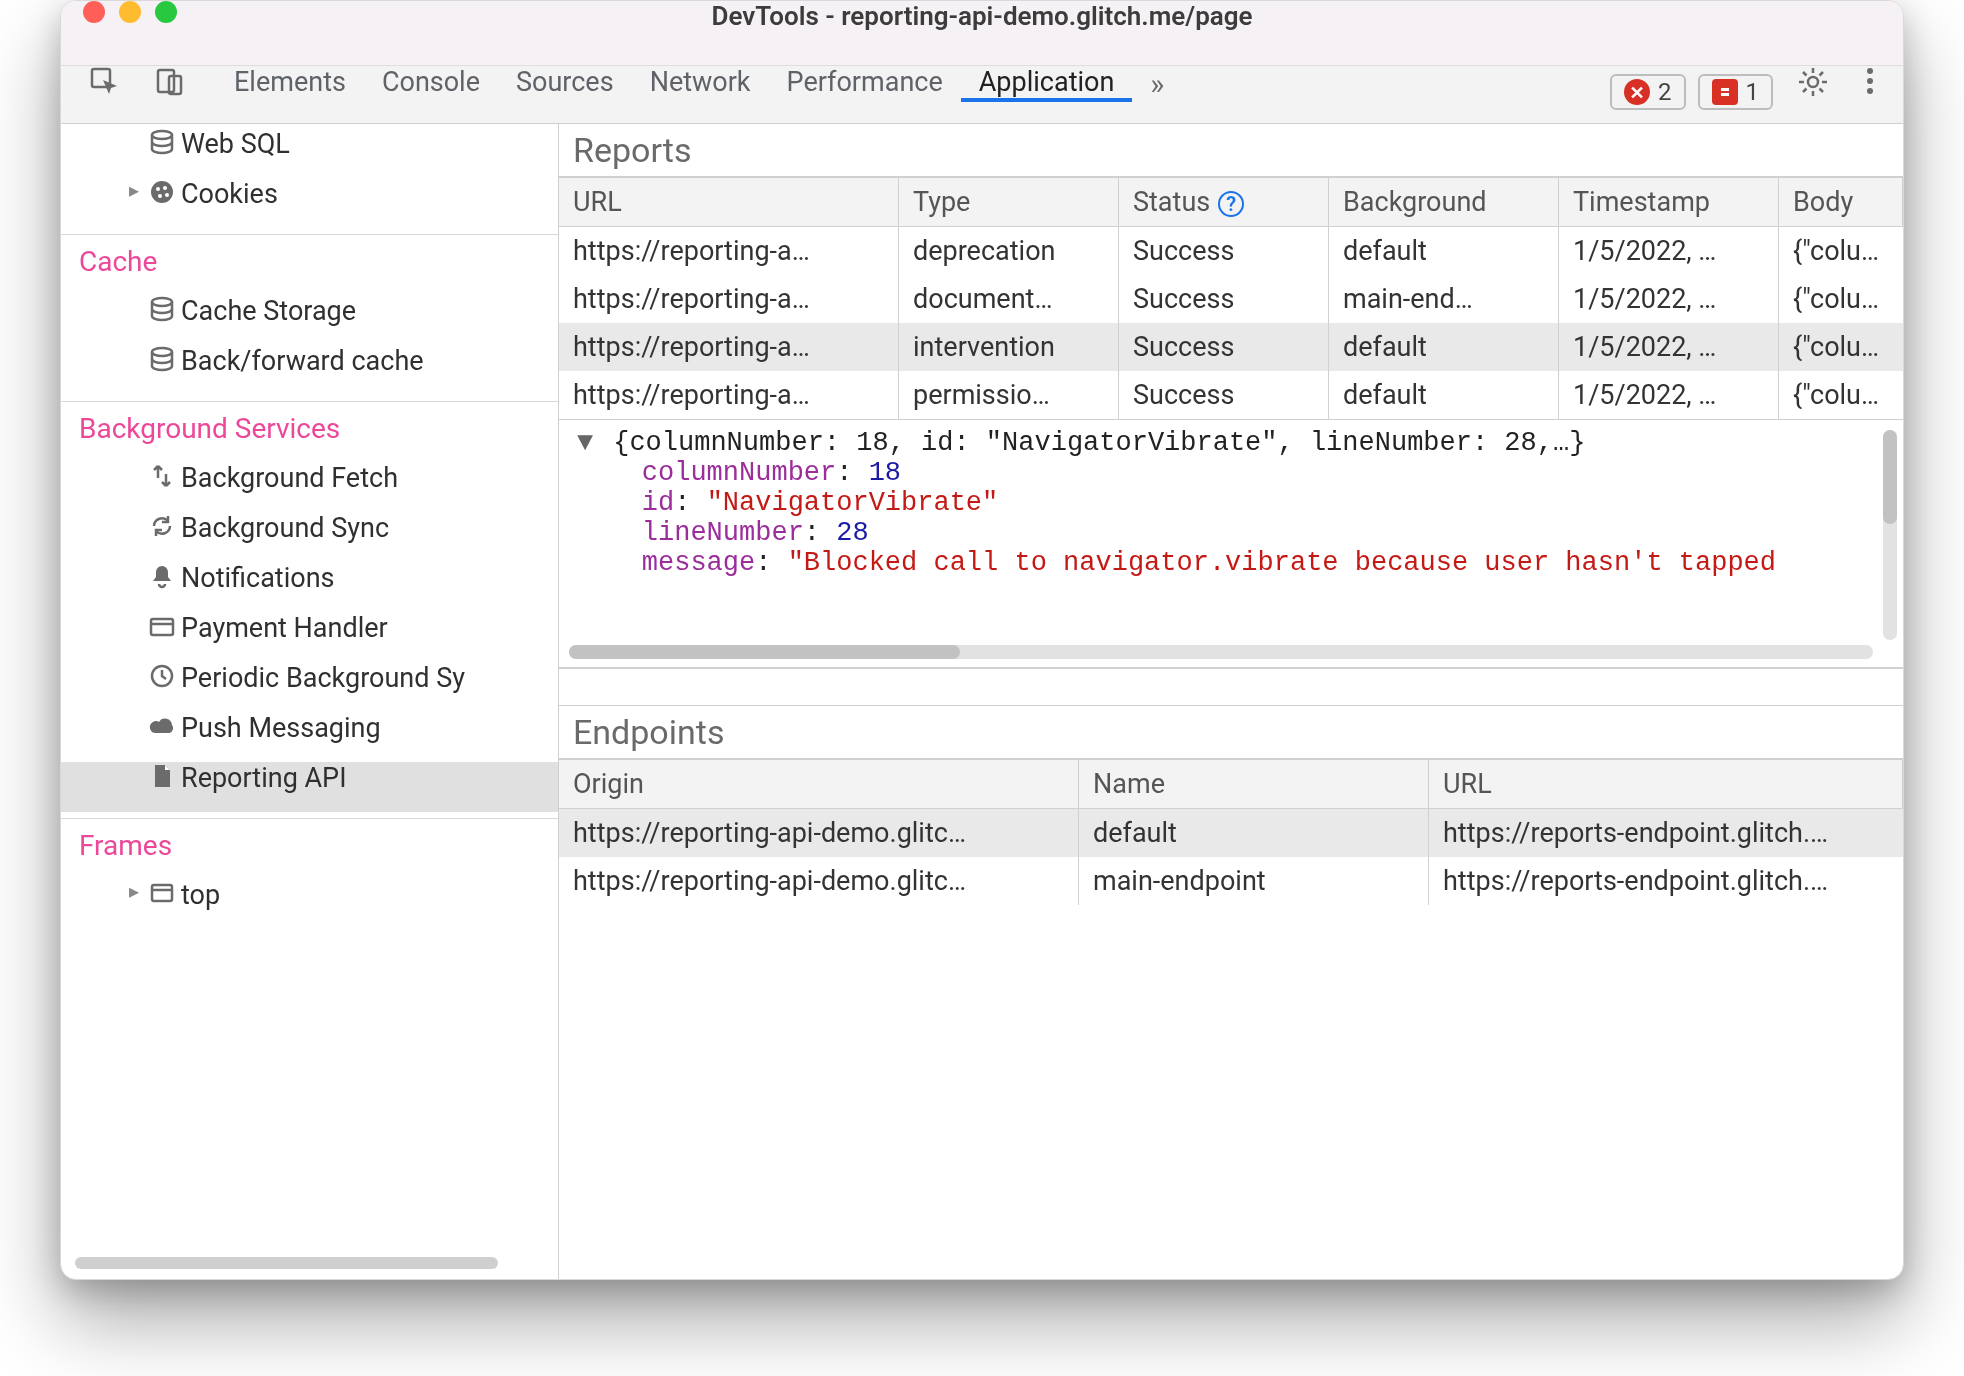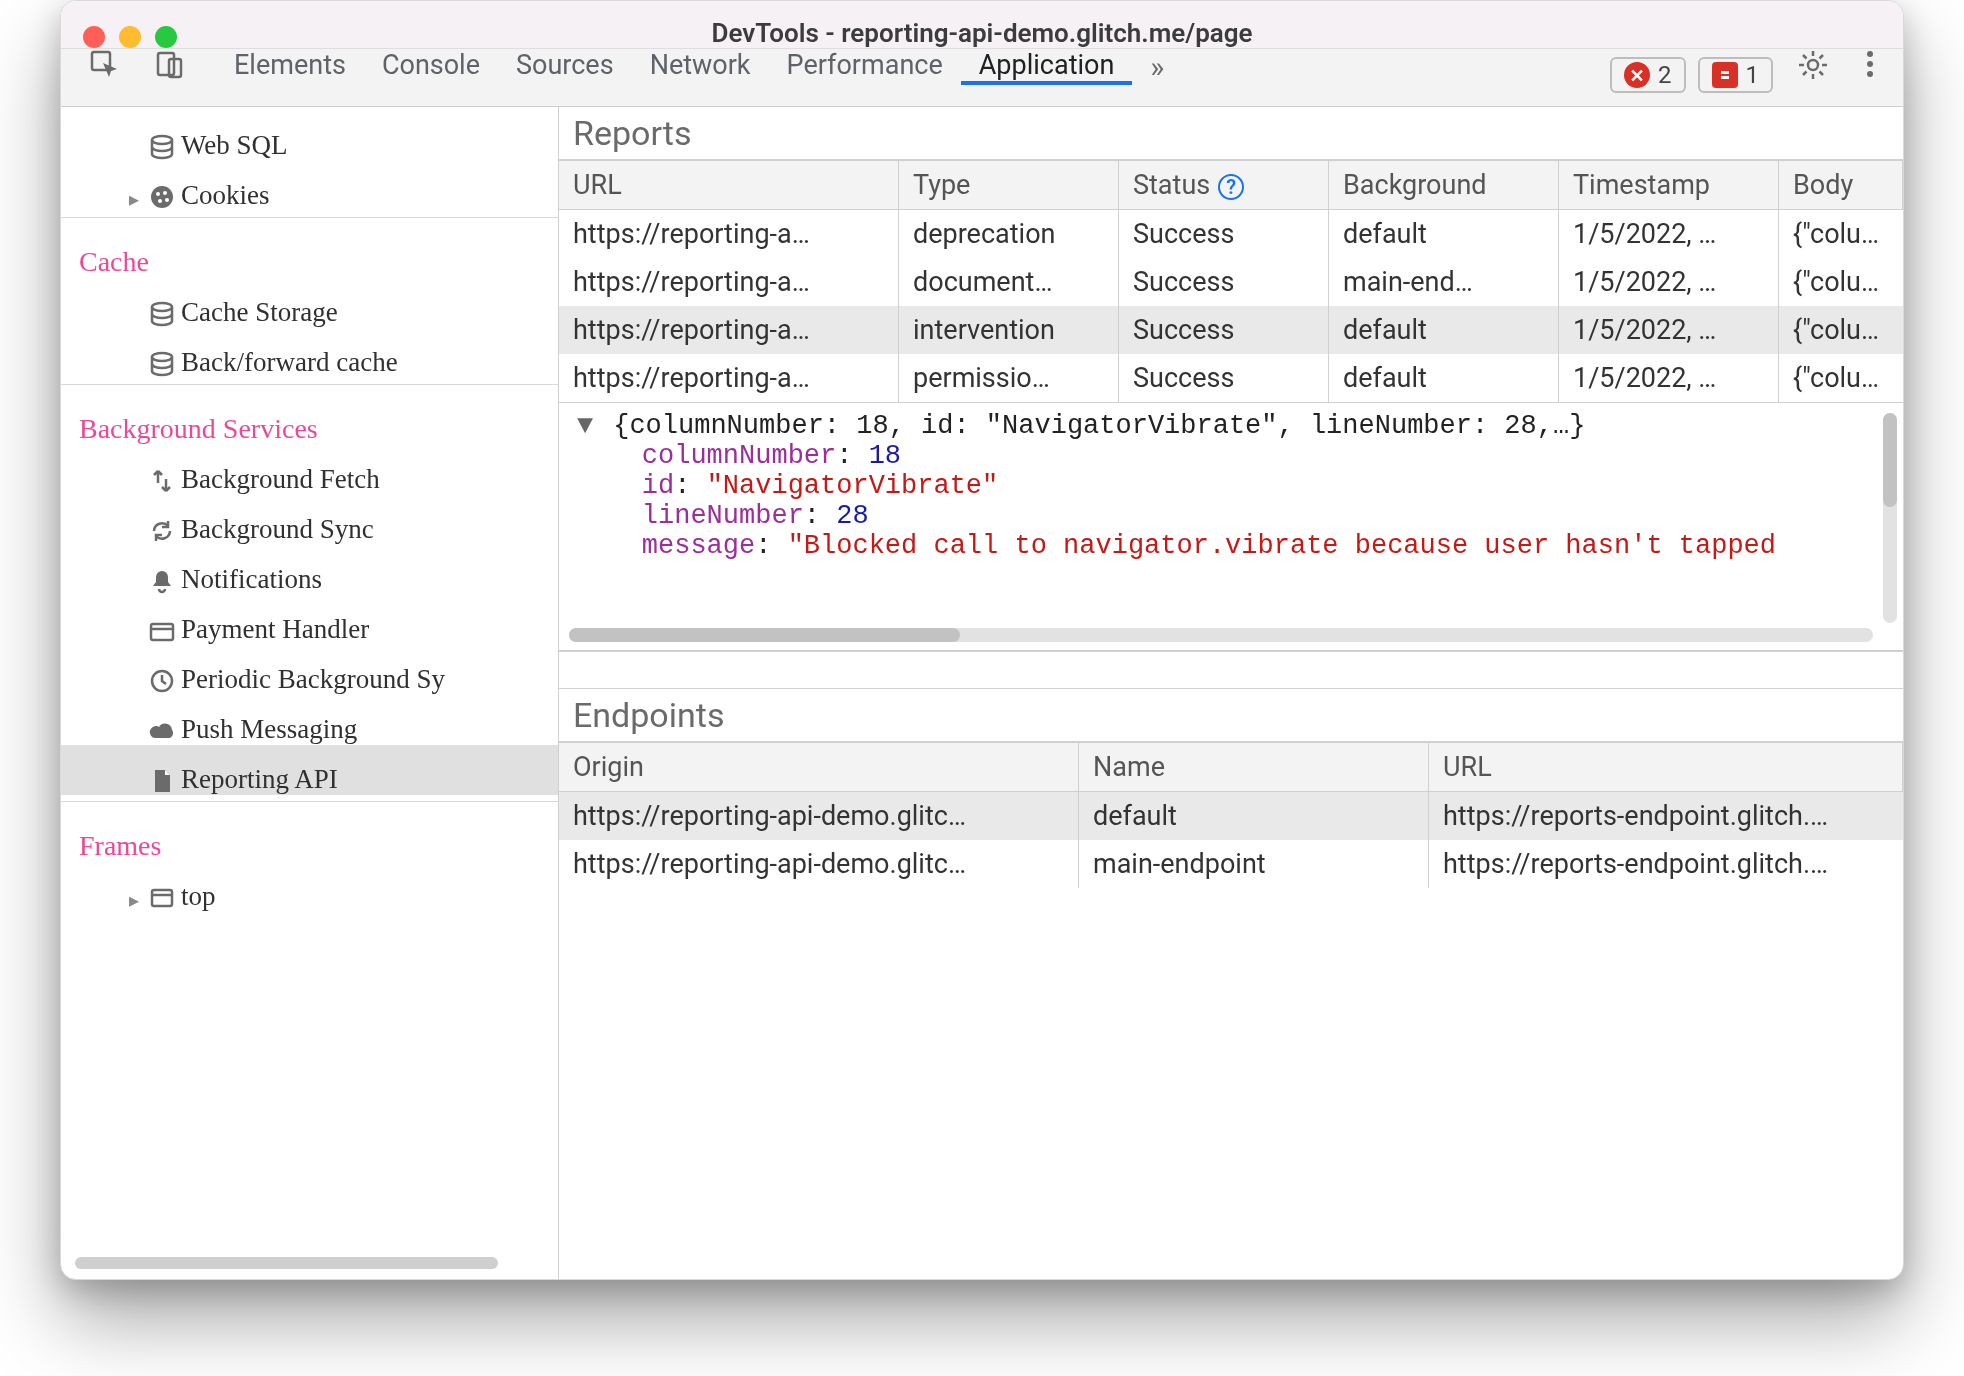--- a/index.html
+++ b/index.html
@@ -42,23 +42,23 @@
     border: 1px solid #d9d9d9;
     border-radius: 16px;
     box-shadow: 0 40px 80px rgba(0,0,0,0.35), 0 10px 30px rgba(0,0,0,0.2);
     overflow: hidden;
     height: 1280px;
     display: flex;
     flex-direction: column;
   }
   
   .titlebar {
-    height: 48px;
+    height: 65px;
     background: var(--titlebar);
-    display:flex; align-items:flex-end;
+    display:flex; align-items:flex-start;
     position:relative;
     border-bottom:1px solid #e0dcdf;
     text-decoration:underline;
   }
   .traffic { display:flex; gap:14px; margin-left:22px; }
   .dot { width:22px; height:22px; border-radius:50%; }
   .dot.red{background:#ff5f57;} .dot.yellow{background:#febc2e;} .dot.green{background:#28c840;}
   .title { position:absolute; left:0; right:0; text-align:center; font-weight:600; font-size:26px; color:#3c3c3c; pointer-events:none;}
 
   
@@ -93,21 +93,21 @@
 
   
   .body { flex:1; display:flex; min-height:0; }
   .sidebar {
     width: 498px; border-right:1px solid var(--panel-border);
     display:flex; flex-direction:column;
     overflow:hidden;
     position:relative;
   }
   .sidebar .tree { flex:1; overflow:hidden; padding-top:4px; font-size:27px; color:#303030;}
-  .tree-row { display:flex; align-items:flex-end; height:50px; padding-left:32px; gap:4px; white-space:nowrap;font-family:Liberation Serif, serif;}
+  .tree-row { display:flex; align-items:flex-start; height:50px; padding-left:32px; gap:4px; white-space:nowrap;}
   .tree-row.child { padding-left:64px;}
   .tree-row.selected { background: var(--tree-sel-bg);}
   .tree-row .caret { width:18px; display:inline-flex; justify-content:center; color:#888; font-size:20px;}
   .tree-row .ic { width:30px; display:inline-flex; justify-content:center; color:#6b6b6b;}
   .tree-row.section { font-size:28px; color:#ec4899; padding-left:18px; margin-top:10px;}
   .tree-sepline { height:1px; background:#d8d8d8; margin:6px 0;}
   .sb-scroll { position:absolute; left:14px; right:60px; bottom:10px; height:12px; background:#cfcfcf; border-radius:6px;}
 
   .mainpane { flex:1; display:flex; flex-direction:column; min-width:0; }
 

